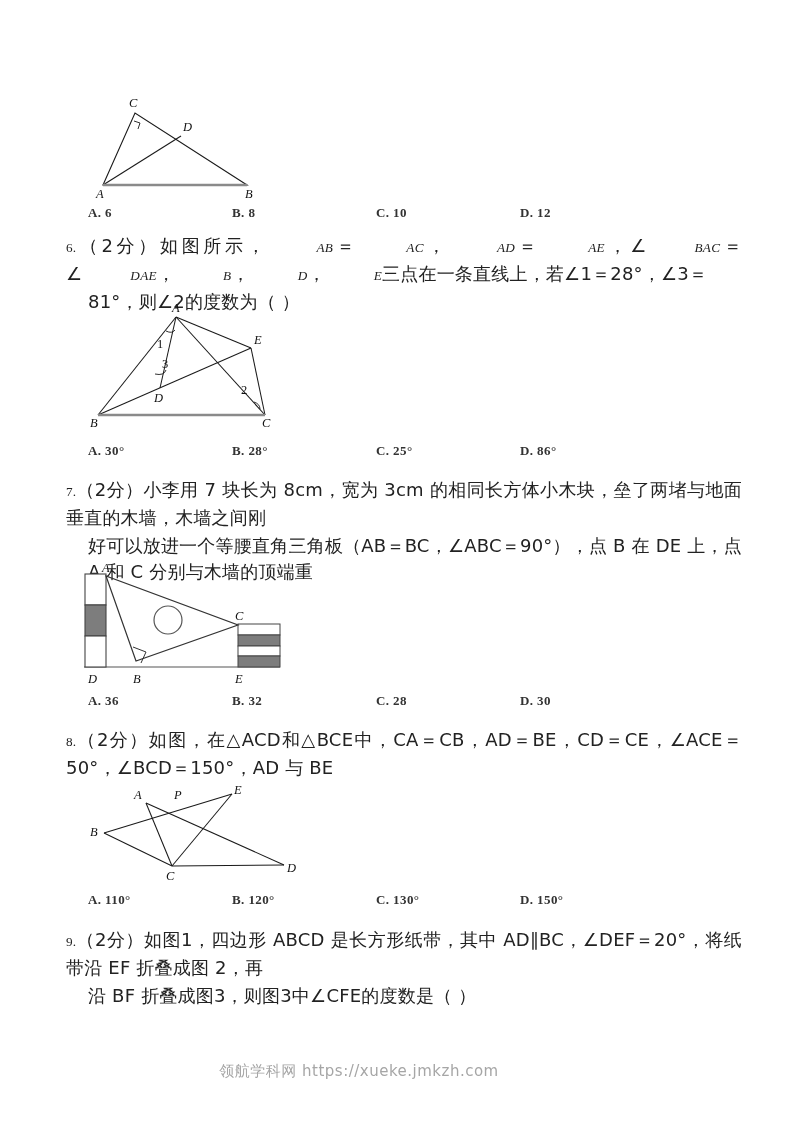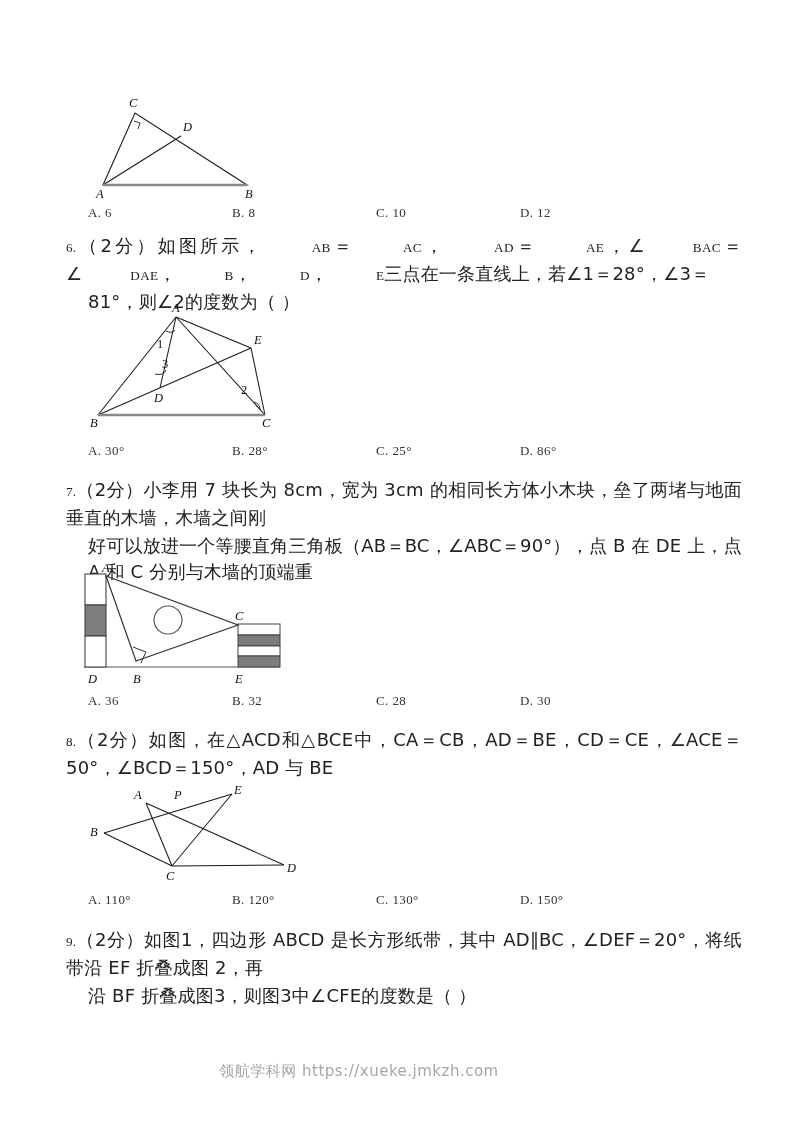--- a/index.html
+++ b/index.html
@@ -35,20 +35,21 @@
     text-align: justify;
   }
   .q-text .indent {
     display: block;
     padding-left: 22px;
   }
   .q-text .first-line {
     display: block;
   }
   .mi {
+    font-style: italic;
     font-family: "Liberation Serif", serif;
     letter-spacing: 0.3px;
     margin-left: 48px;
   }
   .mn {
     font-family: "Liberation Serif", serif;
   }
   .cn {
     font-family: "DejaVu Sans", "Liberation Sans", sans-serif;
     font-size: 18px;
@@ -61,20 +62,21 @@
     height: 24px;
     font-size: 13px;
     color: #333;
   }
   .opt {
     position: absolute;
     top: 0;
     white-space: nowrap;
     font-family: "Liberation Serif", serif;
     letter-spacing: 0.4px;
+    font-weight: bold;
   }
   .opt.a { left: 0px; }
   .opt.b { left: 144px; }
   .opt.c { left: 288px; }
   .opt.d { left: 432px; }
 
   
   .figure {
     position: absolute;
   }

